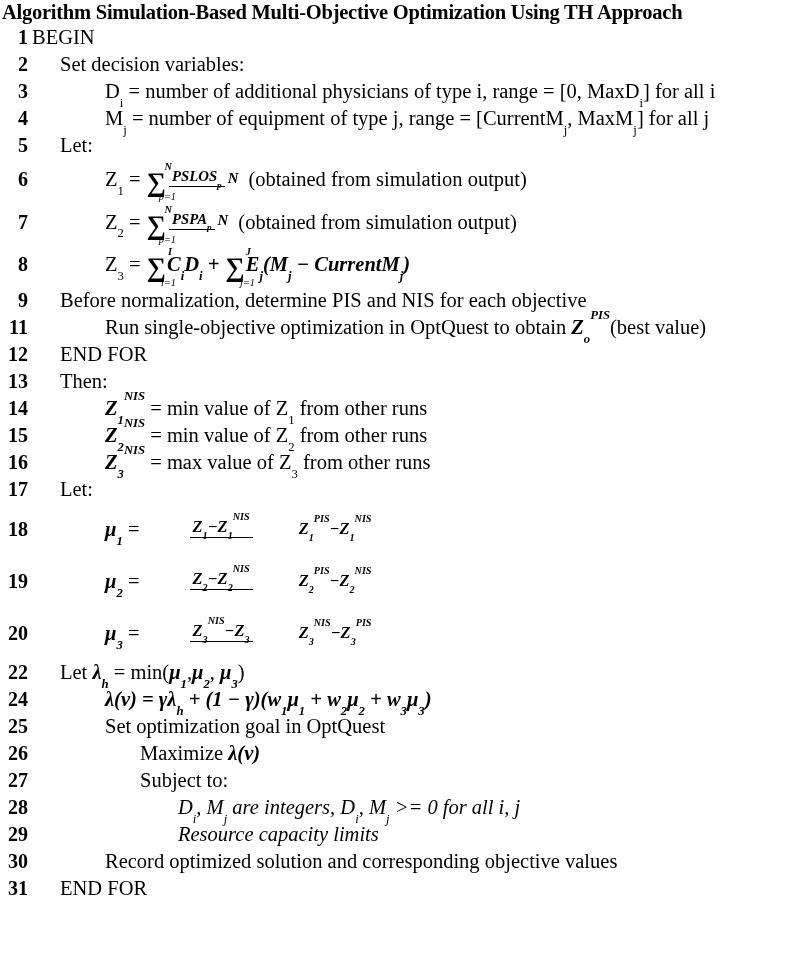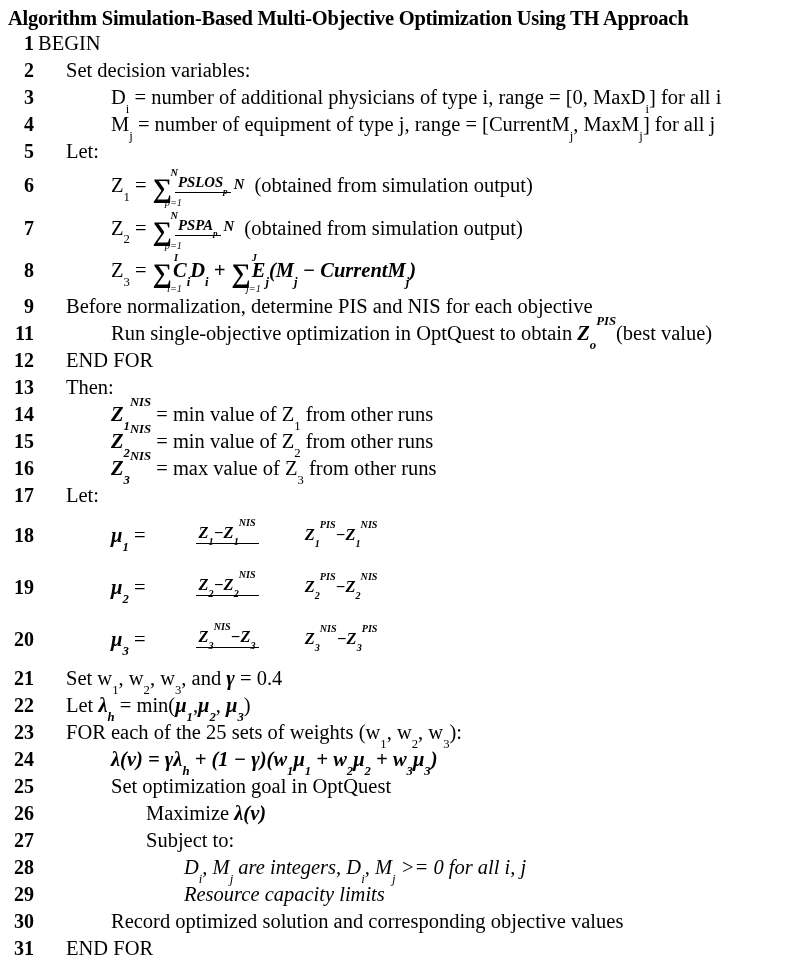--- a/index.html
+++ b/index.html
@@ -11,21 +11,21 @@
     width: 787px;
     height: 978px;
     font-family: "Liberation Serif", "DejaVu Serif", serif;
     color: #000000;
     overflow: hidden;
   }
   #algorithm-root {
     position: relative;
     width: 787px;
     height: 972px;
-    padding: 6px;
+    padding: 0;
     box-sizing: border-box;
   }
   .algo-title {
     font-weight: bold;
     font-size: 20.5px;
     line-height: 22px;
     letter-spacing: -0.25px;
     padding: 1px 0 1px 2px;
     white-space: nowrap;
   }
@@ -277,34 +277,26 @@
     </div>
 
     <div class="algo-line tall2">
       <span class="ln">20</span>
       <span class="txt i2 nowrap"><span class="mi">μ</span><sub class="sb-it">3</sub><span> = </span><span class="frac big">
             <span class="num mi"><span>Z</span><sub class="sb-it">3</sub><sup class="sb-it">NIS</sup><span>−</span><span>Z</span><sub class="sb-it">3</sub></span>
             <span class="den mi"><span>Z</span><sub class="sb-it">3</sub><sup class="sb-it">NIS</sup><span>−</span><span>Z</span><sub class="sb-it">3</sub><sup class="sb-it">PIS</sup></span>
           </span></span>
     </div>
 
-    <div class="algo-line">
-      <span class="ln">21</span>
-      <span class="txt i1 nowrap"><span>Set w</span><sub>1</sub><span>, w</span><sub>2</sub><span>, w</span><sub>3</sub><span>, and </span><span class="mi">γ</span><span> = 0.4</span></span>
-    </div>
 
     <div class="algo-line">
       <span class="ln">22</span>
       <span class="txt i1 nowrap"><span>Let </span><span class="mi">λ</span><sub class="sb-it">h</sub><span> = min(</span><span class="mi">μ</span><sub class="sb-it">1</sub><span>,</span><span class="mi">μ</span><sub class="sb-it">2</sub><span>, </span><span class="mi">μ</span><sub class="sb-it">3</sub><span>)</span></span>
     </div>
 
-    <div class="algo-line">
-      <span class="ln">23</span>
-      <span class="txt i1 nowrap"><span class="b">FOR</span><span> each of the 25 sets of weights (w</span><sub>1</sub><span>, w</span><sub>2</sub><span>, w</span><sub>3</sub><span>):</span></span>
-    </div>
 
     <div class="algo-line">
       <span class="ln">24</span>
       <span class="txt i2 nowrap mi"><span>λ</span><span>(v)</span><span> = </span><span>γ</span><span>λ</span><sub class="sb-it">h</sub><span> + (1 − </span><span>γ</span><span>)(</span><span>w</span><sub class="sb-it">1</sub><span>μ</span><sub class="sb-it">1</sub><span> + </span><span>w</span><sub class="sb-it">2</sub><span>μ</span><sub class="sb-it">2</sub><span> + </span><span>w</span><sub class="sb-it">3</sub><span>μ</span><sub class="sb-it">3</sub><span>)</span></span>
     </div>
 
     <div class="algo-line">
       <span class="ln">25</span>
       <span class="txt i2">Set optimization goal in OptQuest</span>
     </div>

